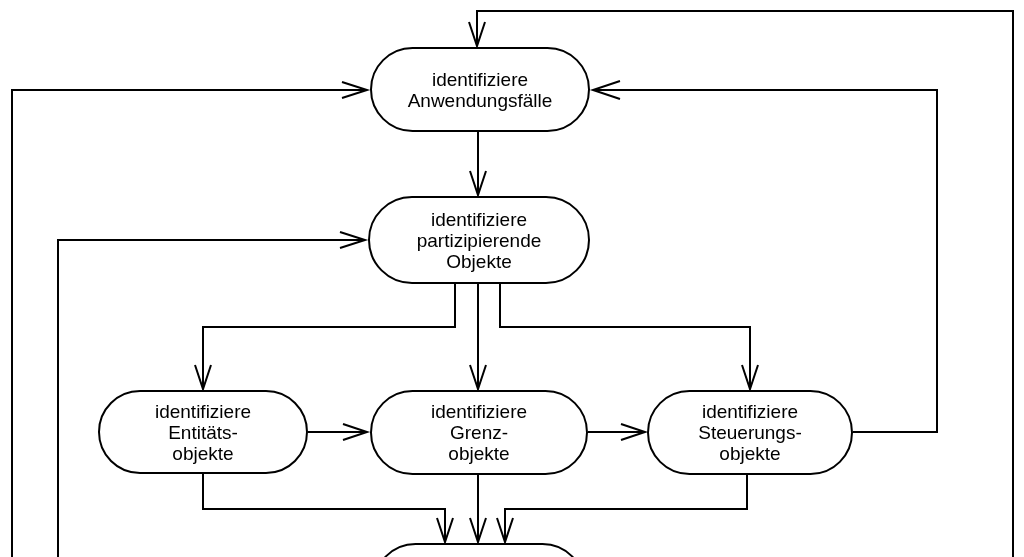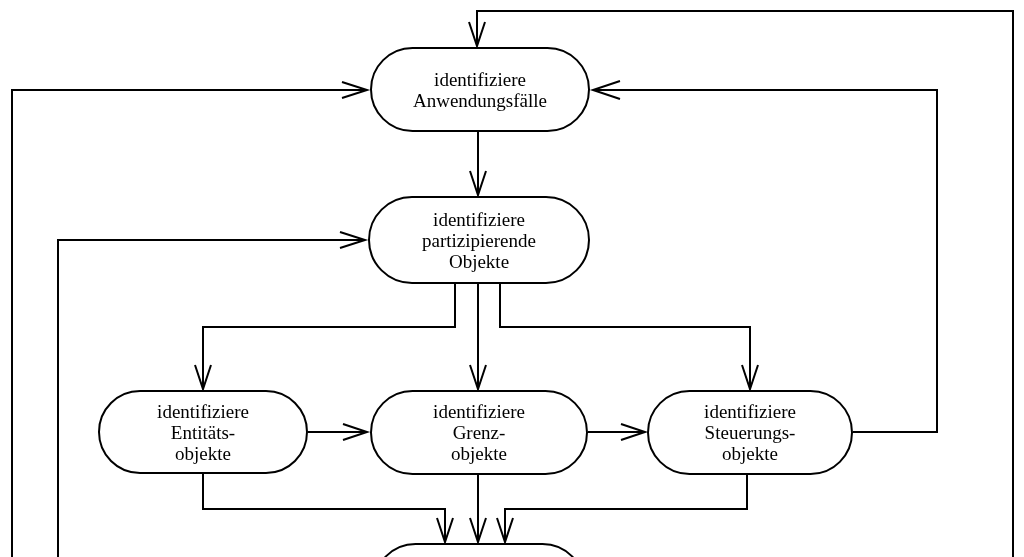--- a/index.html
+++ b/index.html
@@ -5,21 +5,21 @@
   html, body {
     margin: 0; padding: 0;
     background: #ffffff;
   }
   #stage {
     position: relative;
     width: 1024px;
     height: 557px;
     overflow: hidden;
     background: #ffffff;
-    font-family: Liberation Serif, serif;
+    font-family: Liberation Sans, sans-serif;
   }
   #edges {
     position: absolute;
     left: 0; top: 0;
     width: 1024px; height: 557px;
   }
   #edges path {
     stroke: #000000;
     stroke-width: 2;
     fill: none;

